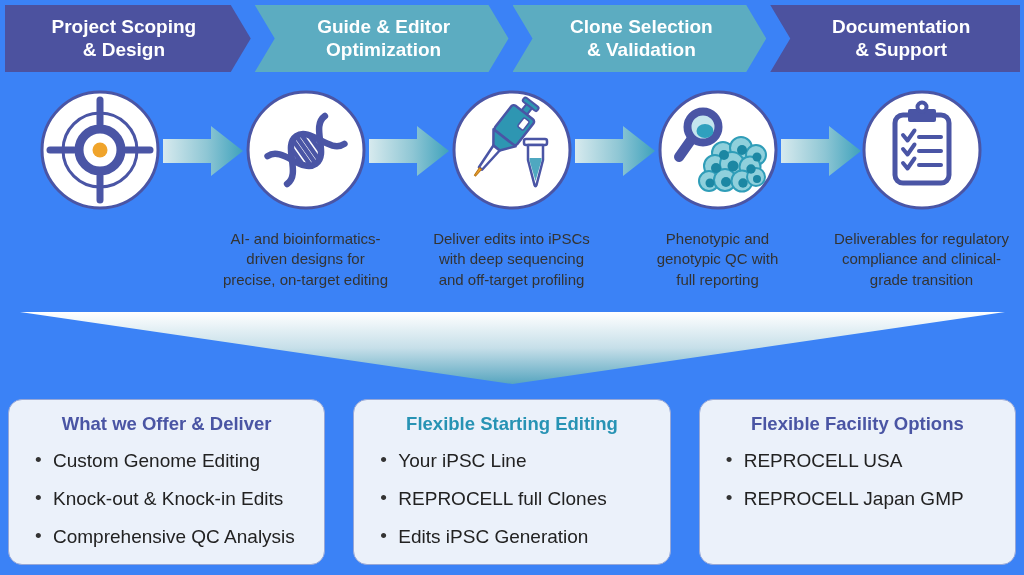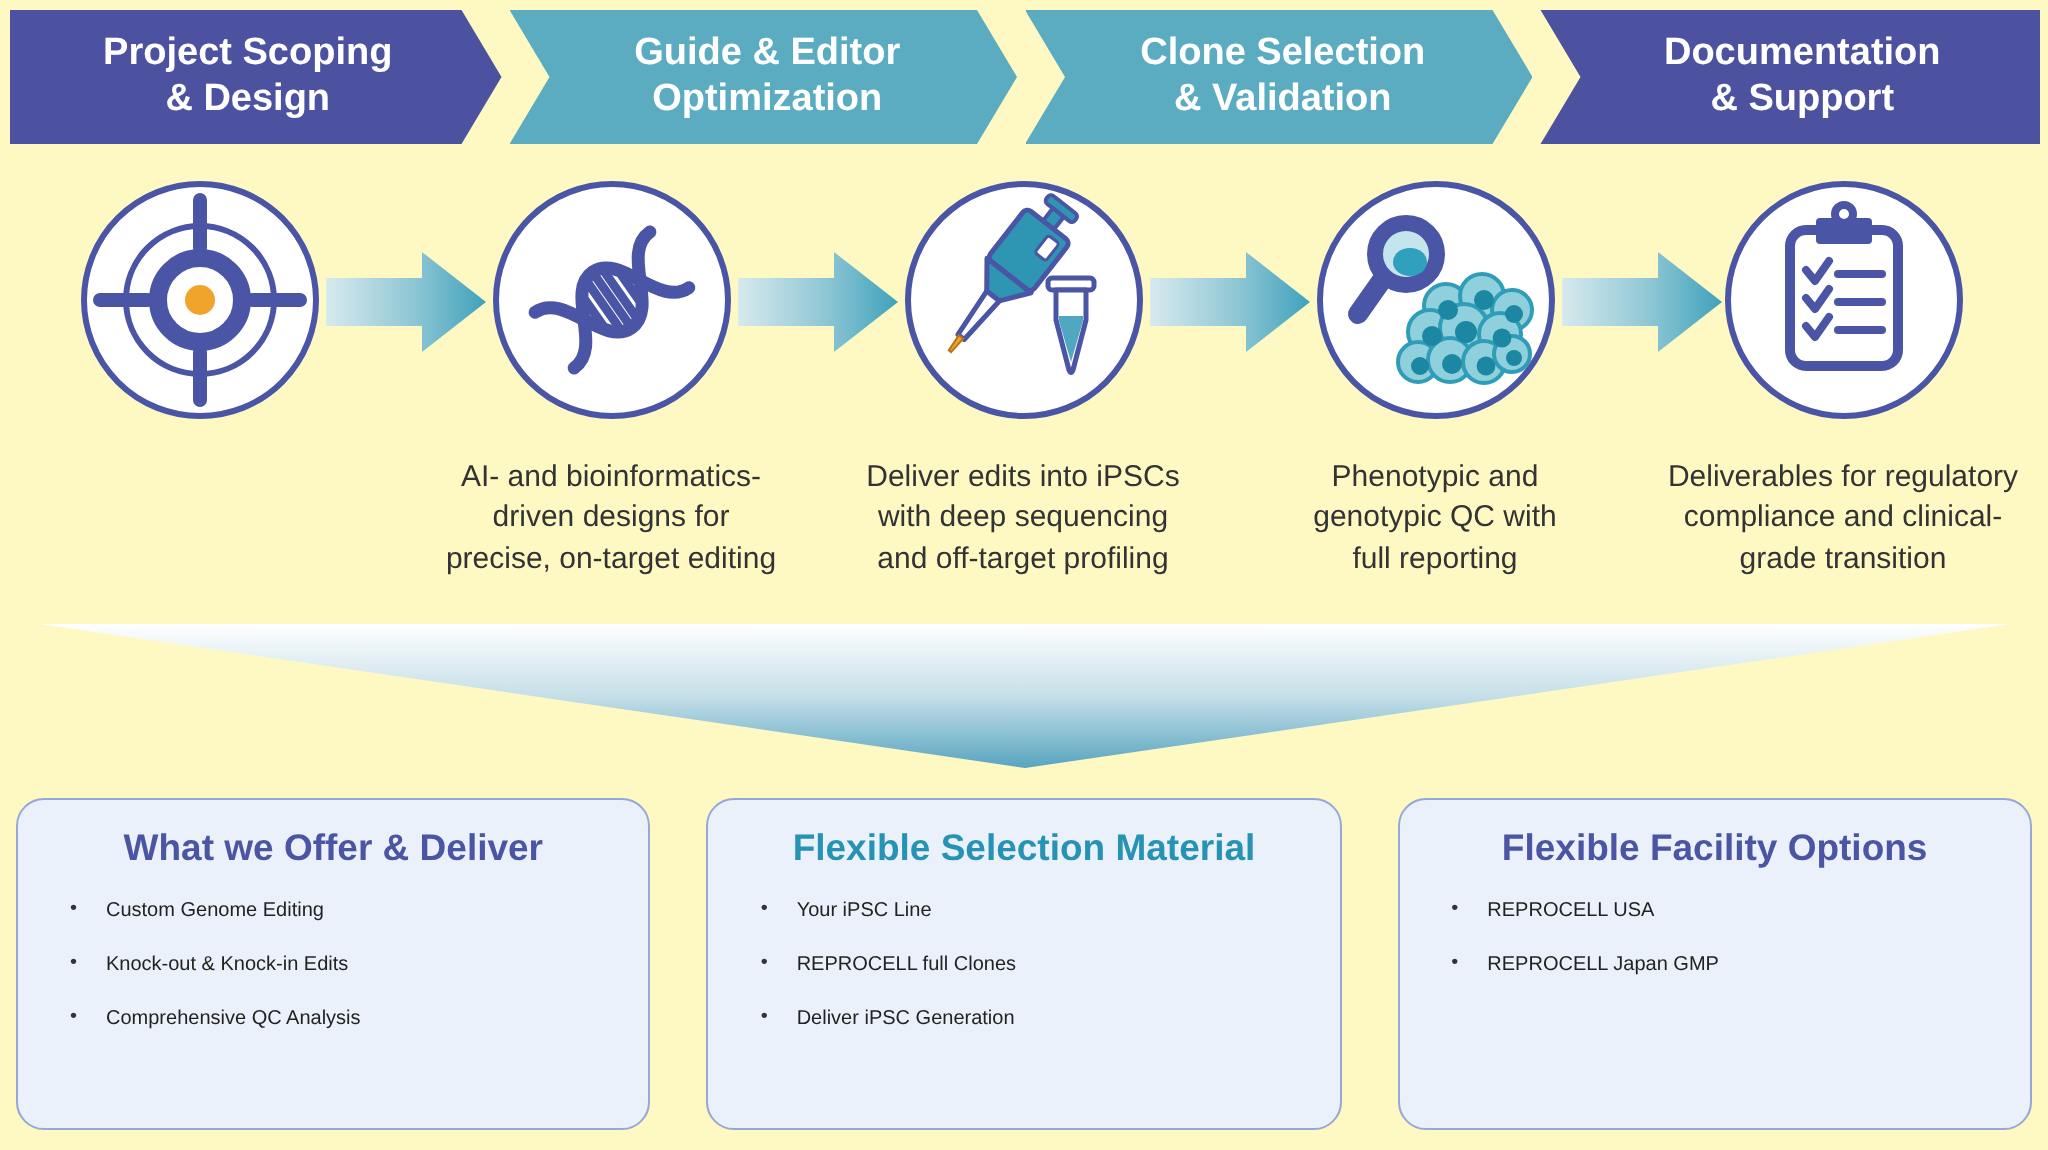--- a/index.html
+++ b/index.html
@@ -1,17 +1,17 @@
 <!DOCTYPE html>
 <html><head>
 <meta charset="utf-8">
 <style>
   html,body{margin:0;padding:0;background:#fff;}
   body{width:1024px;height:575px;font-family:"Liberation Sans","DejaVu Sans",sans-serif;overflow:hidden;}
-  .canvas{position:relative;width:1024px;height:575px;background:#fef9c3;}
+  .canvas{position:relative;width:1024px;height:575px;background:#3b82f6;}
 
   
   .banner{position:absolute;left:5px;top:5px;width:1015px;height:67px;display:flex;}
   .chev{flex:1;margin-right:4px;display:flex;align-items:center;justify-content:center;
         color:#fff;font-weight:700;font-size:19px;text-align:center;line-height:1.18;}
   .chev:last-child{margin-right:0;align-items:center;}
   .chev span{white-space:pre-line;}
   .chev.first{clip-path:polygon(0 0,calc(100% - 20px) 0,100% 50%,calc(100% - 20px) 100%,0 100%);padding-right:8px;}
   .chev.mid{clip-path:polygon(0 0,calc(100% - 20px) 0,100% 50%,calc(100% - 20px) 100%,0 100%,20px 50%);padding-left:10px;padding-right:6px;}
   .chev.last{clip-path:polygon(0 0,100% 0,100% 100%,0 100%,20px 50%);padding-left:12px;}
@@ -33,21 +33,21 @@
       background:linear-gradient(180deg,#ffffff 0%,#c6dfe9 50%,#57a5bf 100%);
       clip-path:polygon(0 0,100% 0,50% 100%);}
 
   
   .boxes{position:absolute;left:8px;top:399px;width:1008px;height:166px;display:flex;gap:28px;}
   .box{flex:1;background:#EBF1FA;border:1.5px solid #97A7D7;border-radius:14px;padding:10px 18px 6px;box-sizing:border-box;}
   .box h3{margin:3px 0 13px;font-size:18.5px;text-align:center;font-weight:700;}
   .t-indigo{color:#4A55A4;}
   .t-teal{color:#2793B4;}
   .box ul{list-style:none;margin:0;padding:0;}
-  .box li{position:relative;padding-left:26px;font-size:10px;color:#222;margin-bottom:14px;line-height:1.2;margin-top:15px;}
+  .box li{position:relative;padding-left:26px;font-size:19px;color:#222;margin-bottom:14px;line-height:1.2;margin-top:15px;}
   .box li::before{content:"\2022";position:absolute;left:8px;top:-1px;color:#333;}
 </style>
 </head>
 <body>
 
 <div class="canvas">
 
   <div class="banner">
     <div class="chev first c-indigo">
       <span>Project Scoping
@@ -193,25 +193,25 @@
   <div class="boxes">
     <div class="box">
       <h3 class="t-indigo">What we Offer &amp; Deliver</h3>
       <ul>
         <li>Custom Genome Editing</li>
         <li>Knock-out &amp; Knock-in Edits</li>
         <li>Comprehensive QC Analysis</li>
       </ul>
     </div>
     <div class="box">
-      <h3 class="t-teal">Flexible Selection Material</h3>
+      <h3 class="t-teal">Flexible Starting Editing</h3>
       <ul>
         <li>Your iPSC Line</li>
         <li>REPROCELL full Clones</li>
-        <li>Deliver iPSC Generation</li>
+        <li>Edits iPSC Generation</li>
       </ul>
     </div>
     <div class="box">
       <h3 class="t-indigo">Flexible Facility Options</h3>
       <ul>
         <li>REPROCELL USA</li>
         <li>REPROCELL Japan GMP</li>
       </ul>
     </div>
   </div>

